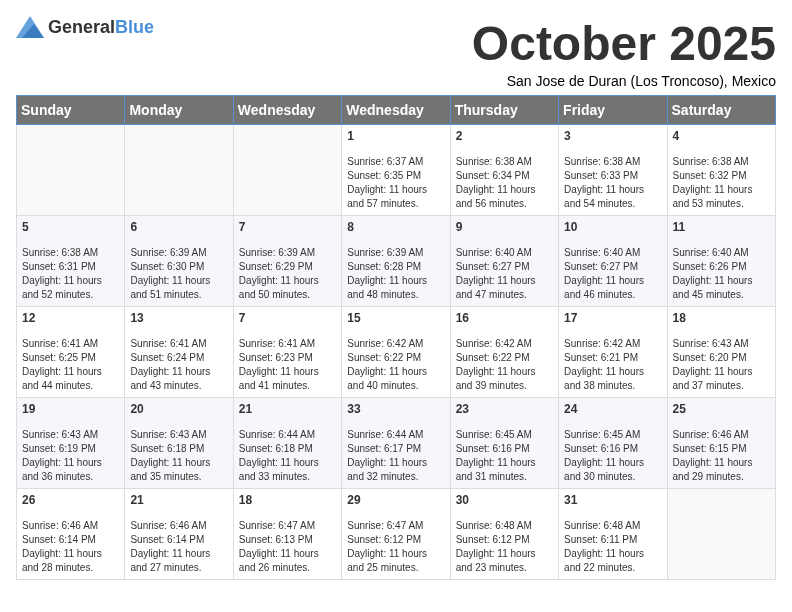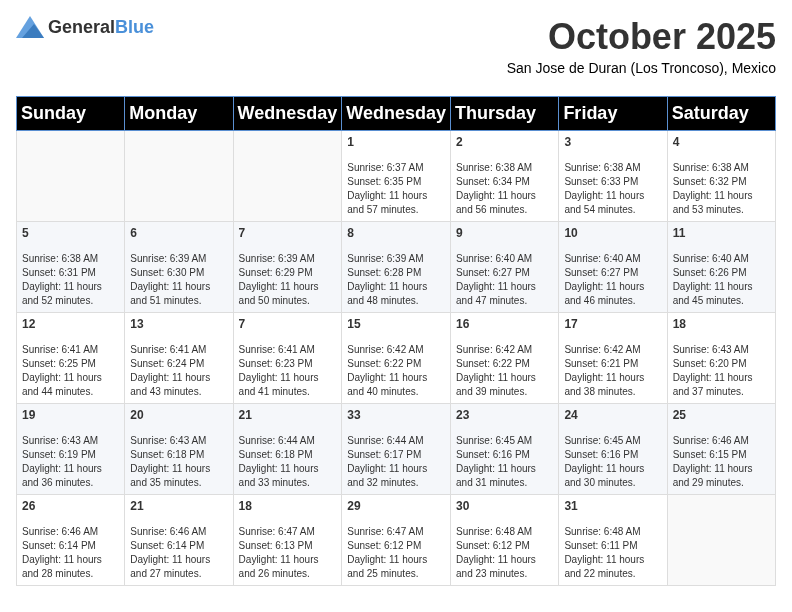--- a/index.html
+++ b/index.html
@@ -7,53 +7,53 @@
       font-family: Arial, sans-serif;
       background: #fff;
       width: 792px;
       min-height: 612px;
       padding: 16px;
     }
     .header {
       display: flex;
       justify-content: space-between;
       align-items: flex-start;
-      margin-bottom: 20px;
+      margin-bottom: 6px;
     }
     .logo {
       display: flex;
       align-items: center;
       gap: 4px;
     }
     .logo-icon {
       width: 28px;
       height: 22px;
     }
     .title-block {
       text-align: right;
     }
     .month-title {
-      font-size: 36px;
+      font-size: 48px;
       font-weight: bold;
       color: #333;
     }
     .location-title {
       font-size: 14px;
       color: #000000;
       margin-top: 2px;
     }
     .calendar {
       width: 100%;
       border-collapse: collapse;
       border: 1px solid #ccc;
     }
     .calendar th {
-      background-color: #000000;
+      background-color: #737373;
       color: #fff;
-      font-size: 18px;
+      font-size: 14px;
       font-weight: bold;
       padding: 6px 4px;
       text-align: left;
       border: 1px solid #5a8fd1;
     }
     .calendar td {
       width: calc(100% / 7);
       vertical-align: top;
       padding: 4px 5px;
       border: 1px solid #ddd;

